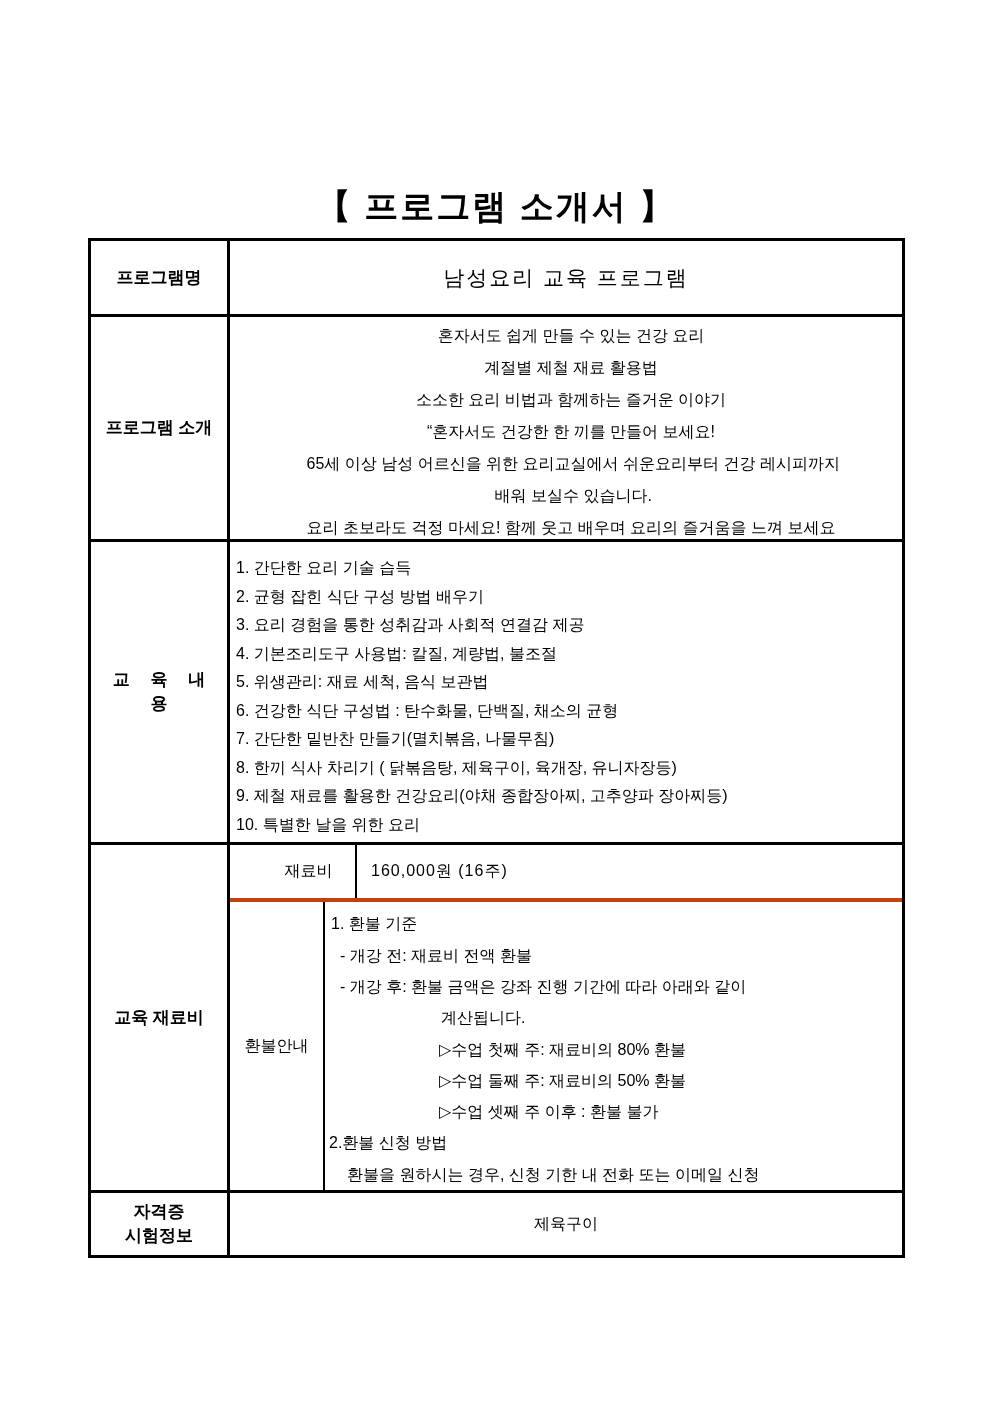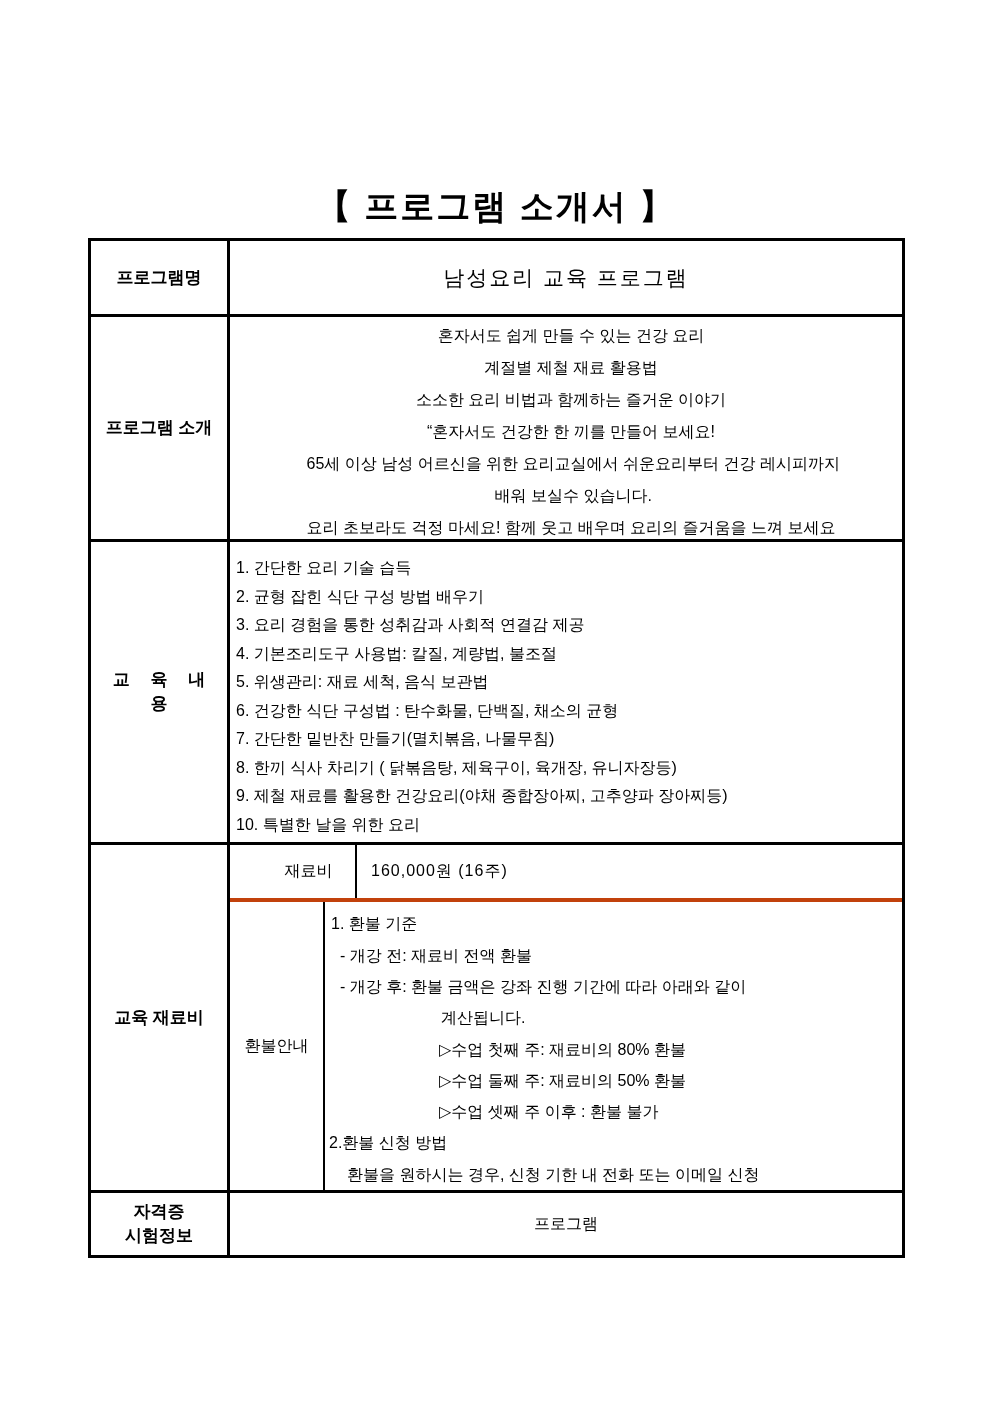--- a/index.html
+++ b/index.html
@@ -130,16 +130,16 @@
           </div>
       </div>
     </div>
   </div>
 
   <div class="row r-cert">
     <div class="label-cell">
       <span>자격증</span>
       <span>시험정보</span>
     </div>
-    <div class="content-cell">프로그램</div>
+    <div class="content-cell">제육구이</div>
   </div>
 
 </div>
 
 </body></html>

